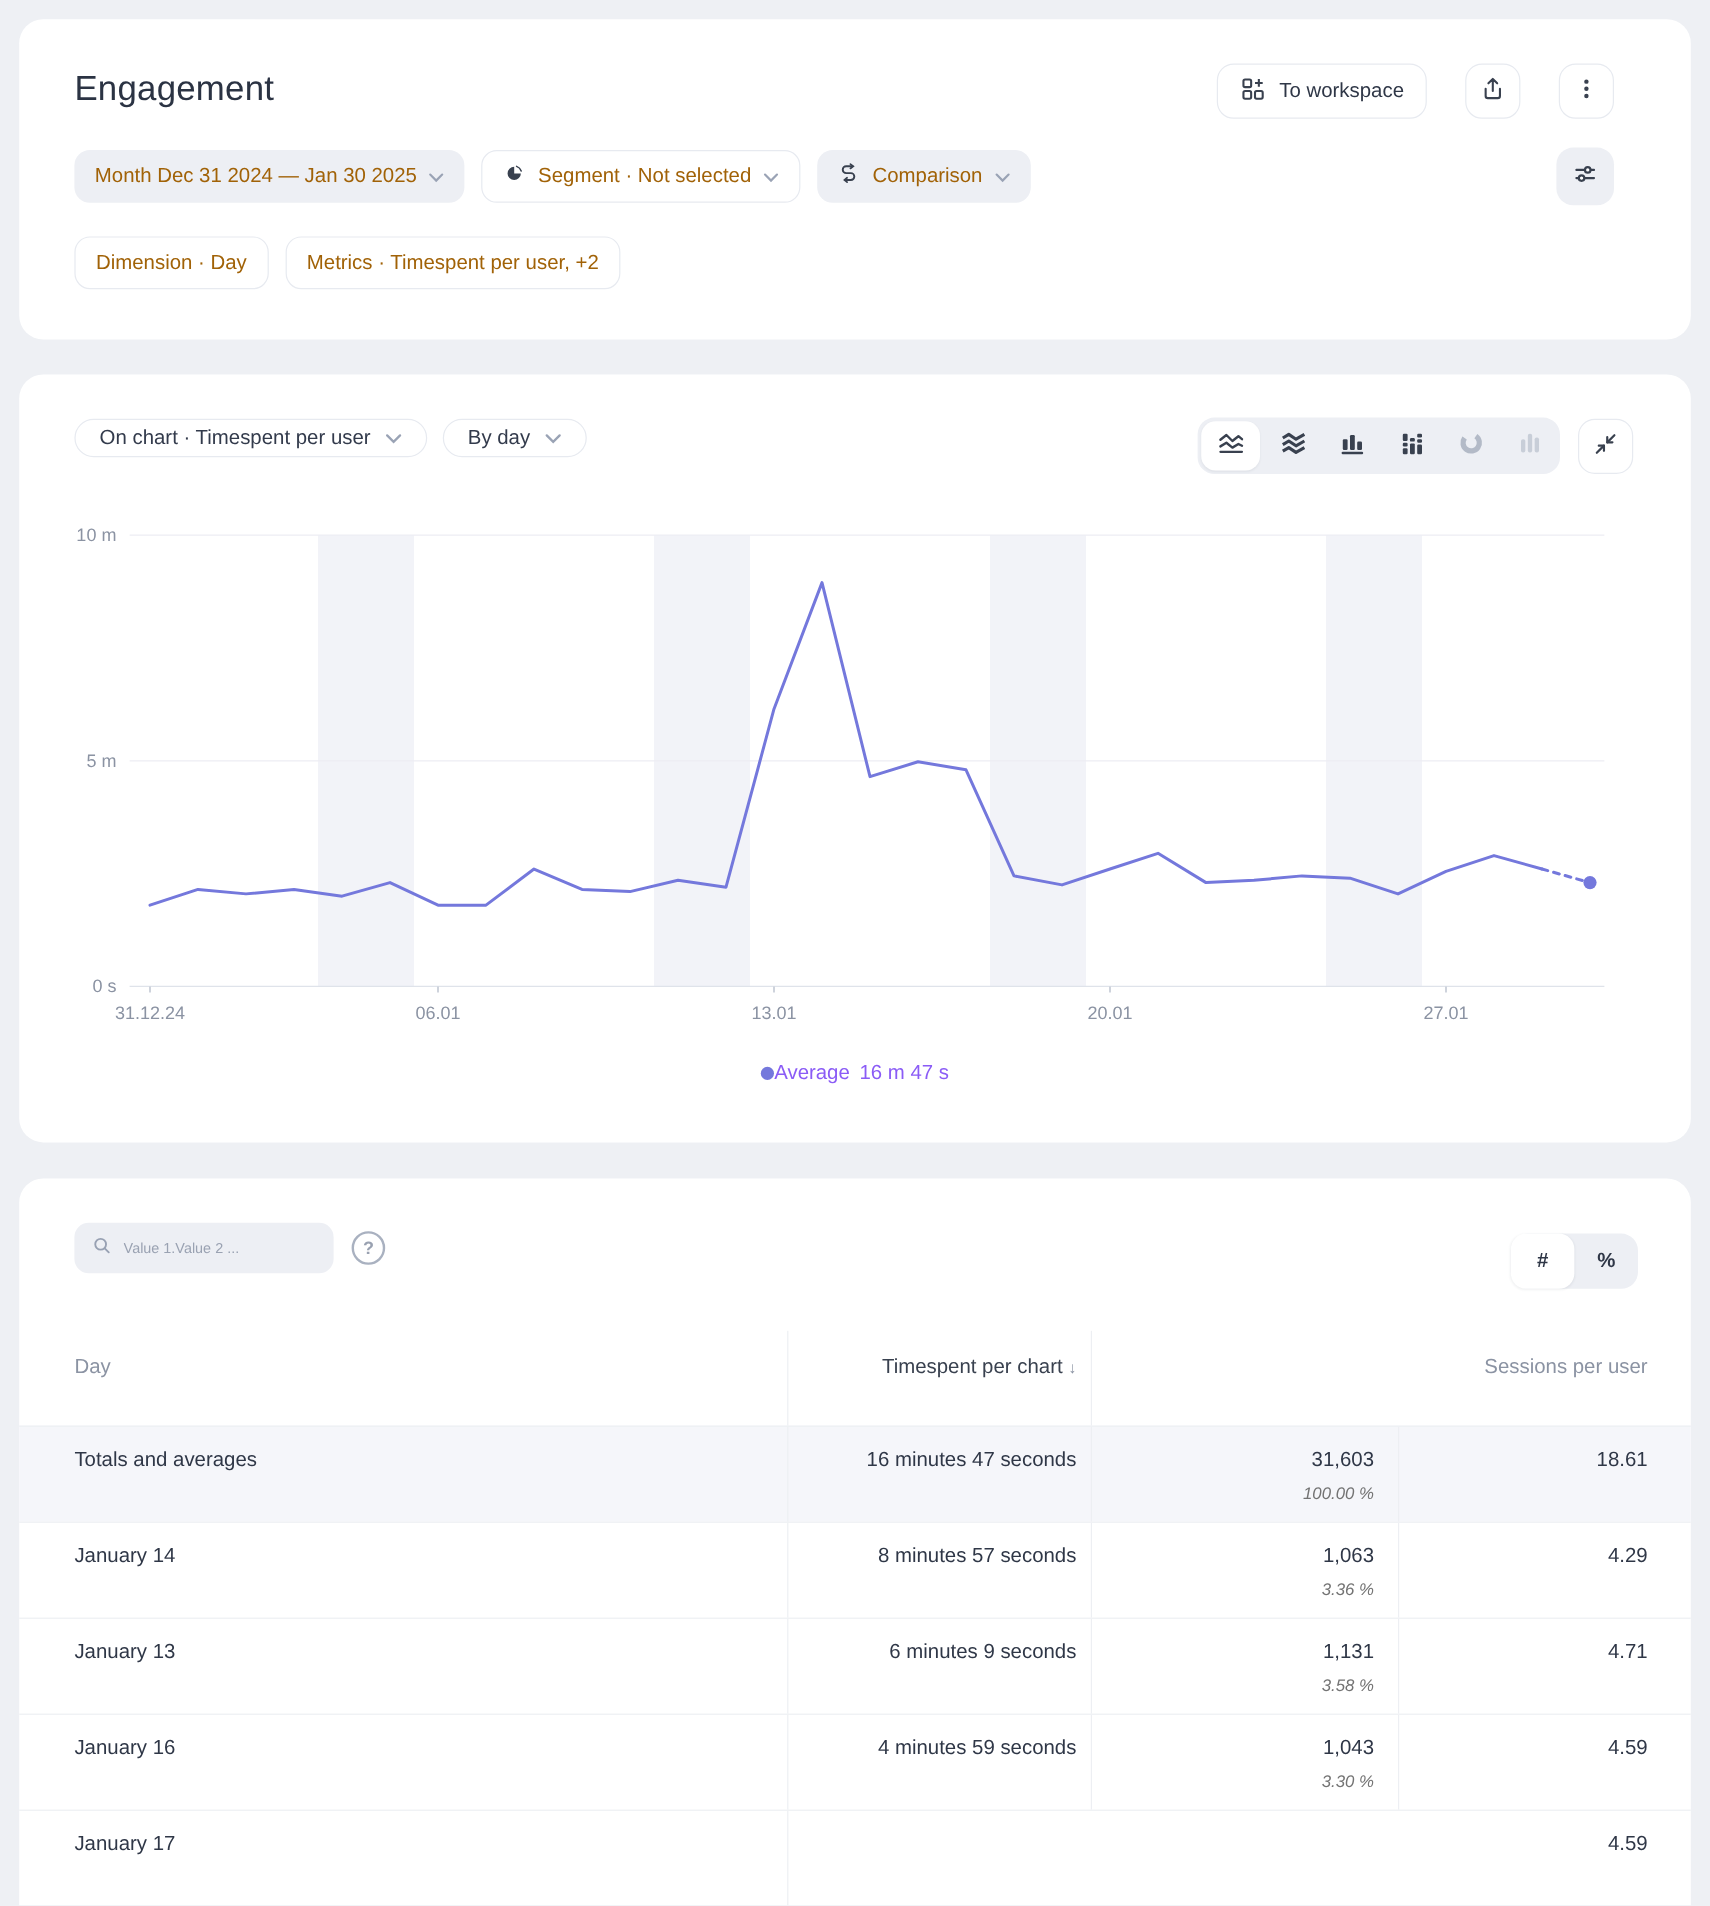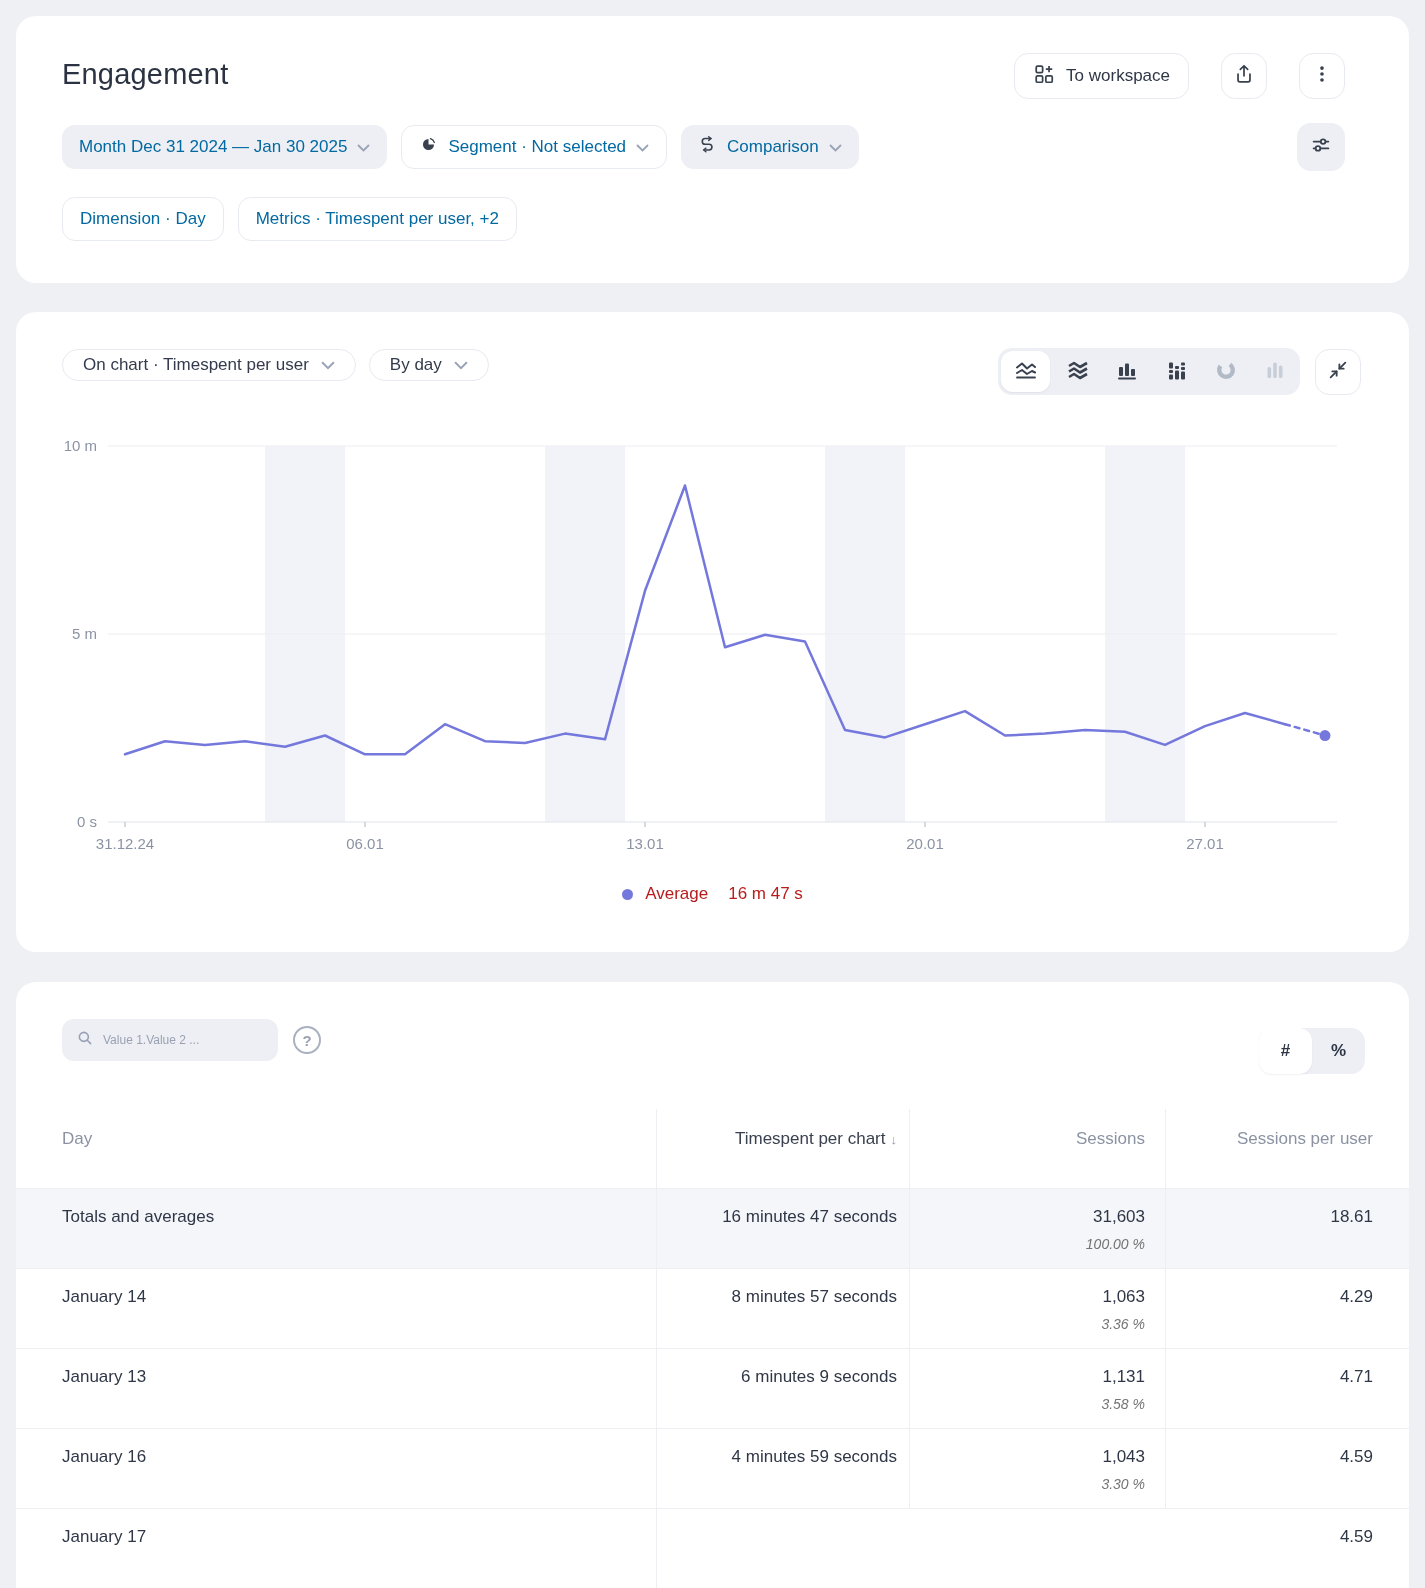--- a/index.html
+++ b/index.html
@@ -11,34 +11,34 @@
   #card-table{top:982px;height:606px;border-radius:20px 20px 0 0;}
 
   
   .page-title{position:absolute;left:46px;top:42px;font-size:29px;font-weight:normal;color:#2b3343;letter-spacing:.2px;}
   .top-actions{position:absolute;top:37px;right:64px;display:flex;gap:32px;align-items:center;}
   .btn{display:flex;align-items:center;gap:11px;height:46px;border:1px solid #e7eaf0;border-radius:14px;background:#fff;font-size:17px;color:#2f3747;padding:0 18px;cursor:pointer;}
   .icon-btn{width:46px;padding:0;justify-content:center;}
   .chip-row{position:absolute;left:46px;display:flex;gap:14px;}
   #chip-row-1{top:109px;}
   #chip-row-2{top:181px;}
-  .chip{display:flex;align-items:center;gap:10px;height:44px;border-radius:13px;padding:0 17px;font-size:17px;color:#0369a1;cursor:pointer;white-space:nowrap;}
+  .chip{display:flex;align-items:center;gap:10px;height:44px;border-radius:13px;padding:0 17px;font-size:17px;color:#a16207;cursor:pointer;white-space:nowrap;}
   .chip.gray{background:#edeff4;}
   .chip.white{background:#fff;border:1px solid #e7eaf0;}
   .filter-btn{position:absolute;top:107px;right:64px;width:48px;height:48px;background:#edeff4;border-radius:14px;display:flex;align-items:center;justify-content:center;cursor:pointer;}
 
   
   .chart-controls{position:absolute;left:46px;top:37px;display:flex;gap:13px;}
   .select-pill{display:flex;align-items:center;gap:12px;height:32px;border:1px solid #e7eaf0;border-radius:23px;padding:0 20px;font-size:17px;color:#333b4c;background:#fff;cursor:pointer;white-space:nowrap;}
   .chart-type-group{position:absolute;left:982px;top:36px;width:302px;height:47px;background:#edeff4;border-radius:14px;display:flex;align-items:stretch;}
   .ct-cell{flex:1;display:flex;align-items:center;justify-content:center;cursor:pointer;}
   .ct-cell.selected{background:#fff;border-radius:12px;margin:3px;box-shadow:0 1px 2px rgba(40,50,70,.07);}
   .collapse-btn{position:absolute;top:37px;right:48px;width:46px;height:46px;border:1px solid #e7eaf0;border-radius:14px;background:#fff;display:flex;align-items:center;justify-content:center;cursor:pointer;}
   #chart-svg{position:absolute;left:0;top:112px;}
-  .legend{position:absolute;top:572px;left:0;width:100%;display:flex;justify-content:center;align-items:center;gap:12px;font-size:17px;color:#b91c1c;}
+  .legend{position:absolute;top:572px;left:0;width:100%;display:flex;justify-content:center;align-items:center;font-size:17px;color:#8b5cf6;}
   .legend-dot{width:11px;height:11px;border-radius:50%;}
   .legend-value{margin-left:8px;}
 
   
   .search-pill{position:absolute;left:46px;top:37px;width:216px;height:42px;background:#edeff4;border-radius:12px;display:flex;align-items:center;gap:9px;padding:0 14px;}
   .search-pill input{flex:1;min-width:0;background:transparent;border:none;outline:none;font-size:12px;font-family:"Liberation Sans",sans-serif;color:#8b5cf6;}
   .search-pill input::placeholder{color:#9aa2b2;}
   .help-btn{position:absolute;left:277px;top:44px;width:28px;height:28px;border:2px solid #a9b1c0;border-radius:50%;display:flex;align-items:center;justify-content:center;font-size:15px;font-weight:bold;color:#99a1b1;cursor:pointer;}
   .unit-toggle{position:absolute;right:44px;top:46px;height:46px;width:106px;background:#edeff4;border-radius:14px;display:flex;}
   .ut-cell{width:53px;display:flex;align-items:center;justify-content:center;font-size:17px;font-weight:bold;color:#2f3747;cursor:pointer;}
@@ -298,21 +298,20 @@
     <div class="ut-cell selected">#</div>
     <div class="ut-cell">%</div>
   </div>
 
   <div class="table">
     <div class="trow header">
       <div class="c c-day">Day</div>
       <div class="c c-ts sorted">
         <span>Timespent per chart</span><span class="sort-arrow">↓</span>
       </div>
-      <div class="c c-s">Sessions</div>
       <div class="c c-spu">Sessions per user</div>
     </div>
 
     <div class="trow data totals">
       <div class="c c-day">Totals and averages</div>
       <div class="c c-ts">16 minutes 47 seconds</div>
       <div class="c c-s">
         <div>31,603</div>
         <div class="pct">100.00 %</div>
       </div>

